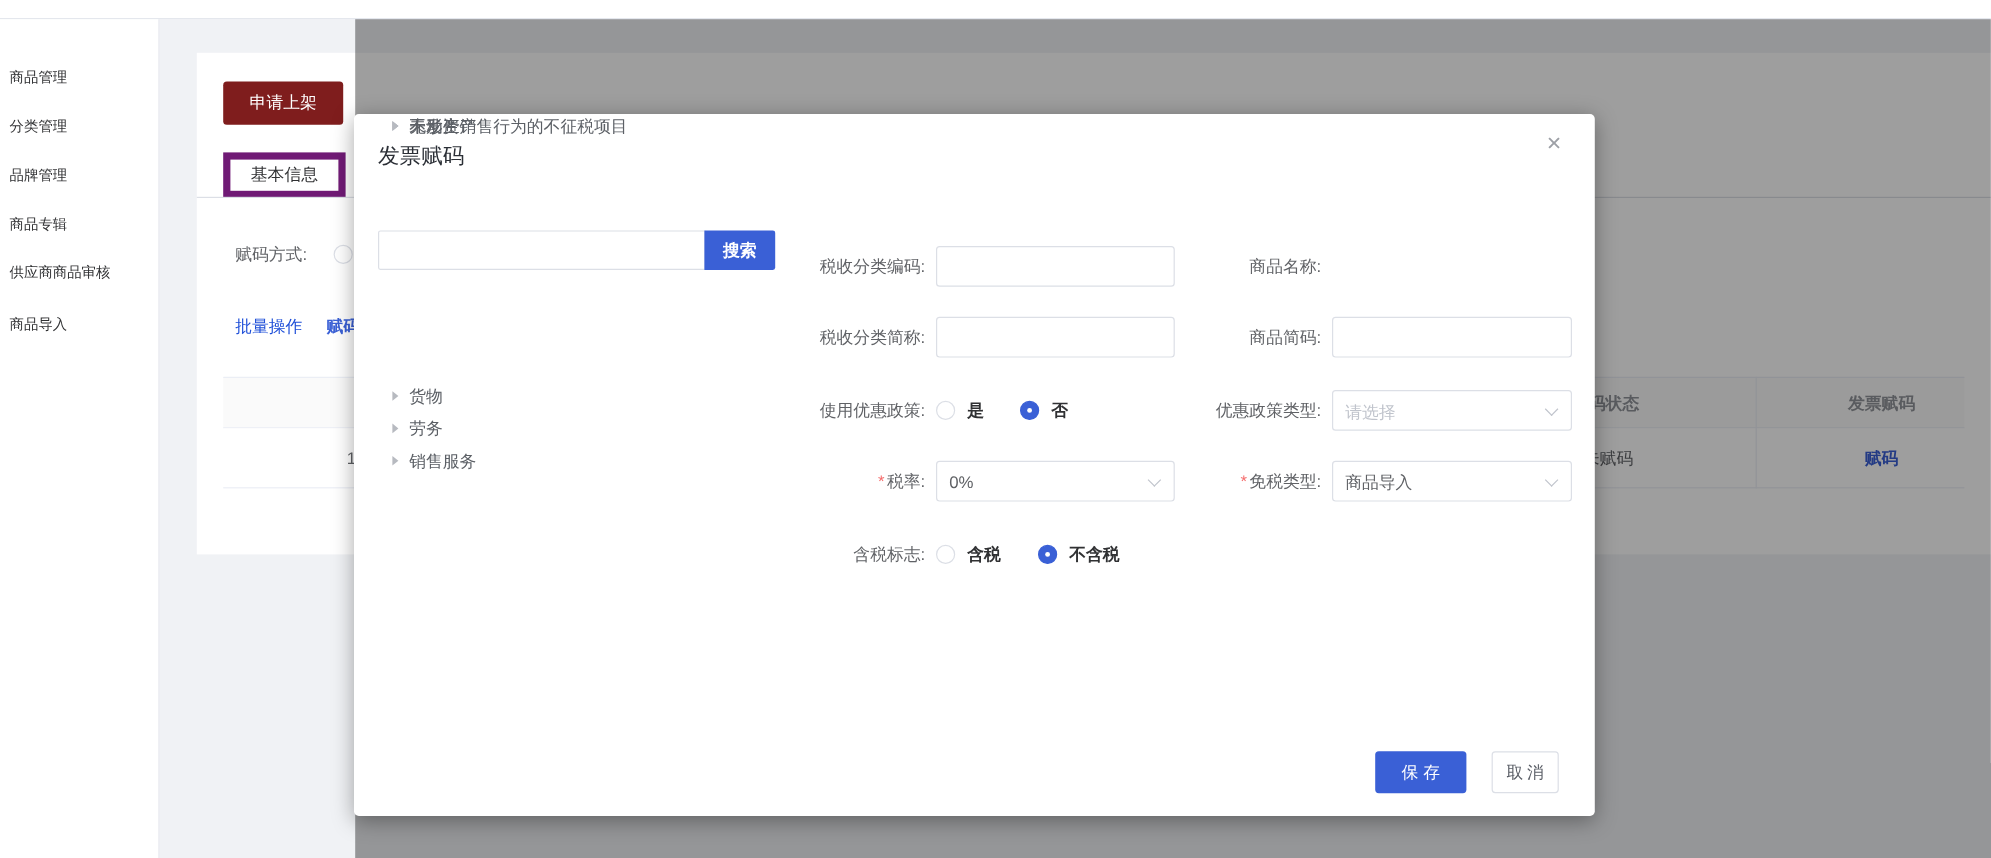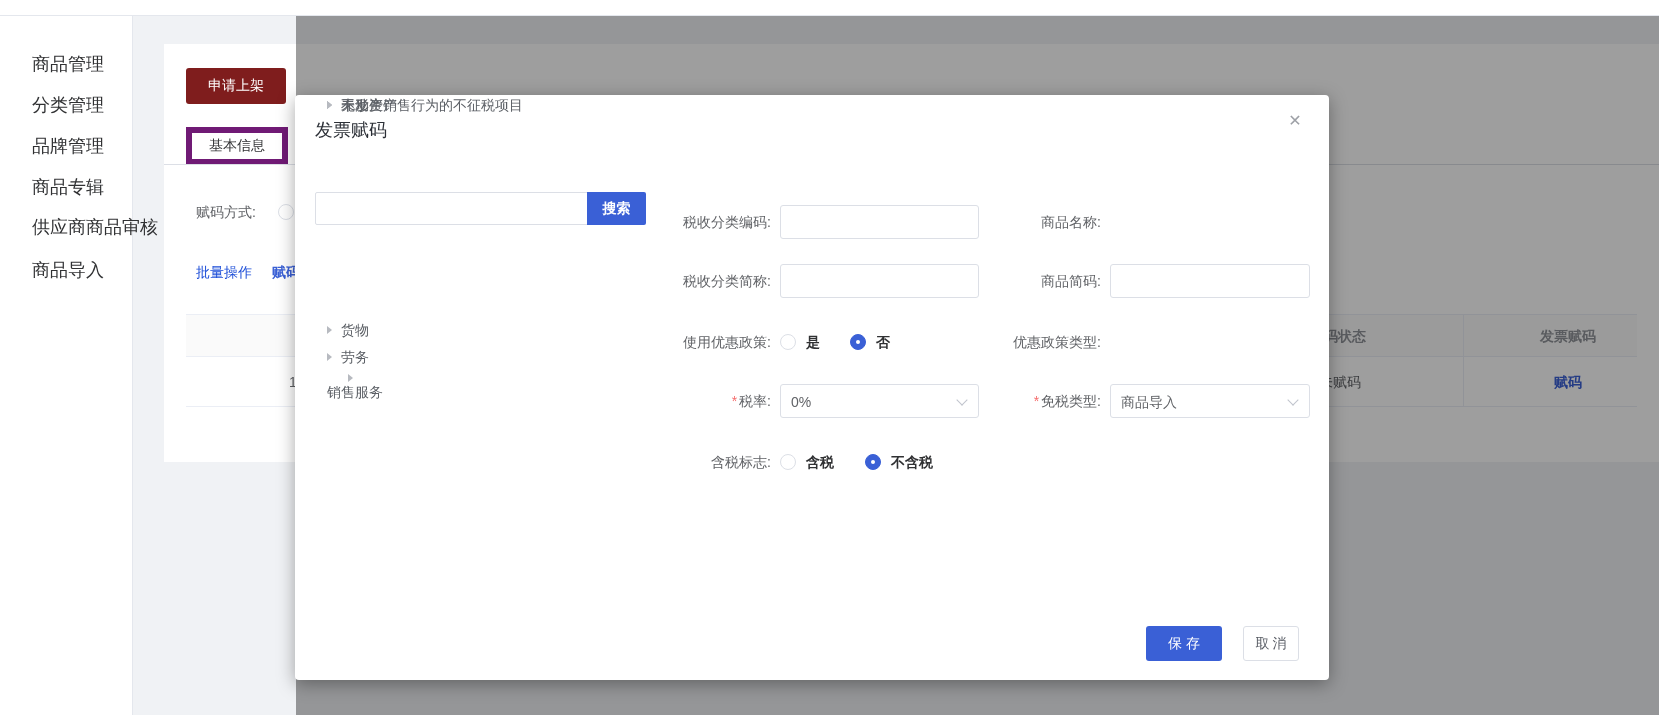--- a/index.html
+++ b/index.html
@@ -5,21 +5,21 @@
   html,body{margin:0;padding:0;}
   body{
     width:1659px;height:715px;position:relative;overflow:hidden;
     font-family:"Liberation Sans","DejaVu Sans",sans-serif;
     background:#f0f2f5;font-size:14px;color:#303133;
   }
   .abs{position:absolute;}
   
   #topbar{left:0;top:0;width:1659px;height:15px;background:#fff;border-bottom:1px solid #e4e7ed;}
   #sidebar{left:0;top:16px;width:132px;height:699px;background:#fff;border-right:1px solid #e4e7ed;}
-  .side-item{position:absolute;left:32px;height:20px;line-height:20px;font-size:18px;color:#303133;cursor:pointer;white-space:nowrap;}
+  .side-item{position:absolute;left:8px;height:20px;line-height:20px;font-size:12px;color:#303133;cursor:pointer;white-space:nowrap;}
   .side-item:nth-of-type(1){top:38px;}
   .side-item:nth-of-type(2){top:79px;}
   .side-item:nth-of-type(3){top:120px;}
   .side-item:nth-of-type(4){top:161px;}
   .side-item:nth-of-type(5){top:202px;font-family:Liberation Mono, monospace;}
   .side-item:nth-of-type(6){top:244px;}
   #card{left:164px;top:44px;width:1495px;height:418px;background:#fff;}
   #apply-btn{left:186px;top:68px;width:100px;height:36px;background:#7f1d1d;border-radius:3px;
     color:#fff;display:flex;align-items:center;justify-content:center;cursor:pointer;}
   #tab-basic{left:186px;top:127px;width:102px;height:38px;background:#fff;border:6px solid #701a75;
@@ -50,21 +50,21 @@
   #m-search-input{left:20px;top:97px;width:273px;height:33px;border:1px solid #dcdfe6;border-radius:2px 0 0 2px;
     box-sizing:border-box;padding:0 10px;font-size:14px;color:#606266;outline:none;background:#fff;font-family:inherit;}
   #m-search-btn{left:292px;top:97px;width:59px;height:33px;background:#3a60d6;border-radius:0 2px 2px 0;
     color:#fff;display:flex;align-items:center;justify-content:center;font-weight:600;cursor:pointer;}
   .tree-item{position:absolute;left:32px;height:20px;line-height:20px;color:#5c6066;cursor:pointer;display:flex;align-items:center;white-space:nowrap;}
   .tree-item:nth-of-type(1){top:145px;}
   .tree-item:nth-of-type(2){top:172px;}
   .tree-item:nth-of-type(3){top:199px;}
   .tree-item:nth-of-type(4){top:225px;}
   .tree-item:nth-of-type(5){top:252px;}
-  .tree-item:nth-of-type(6){top:279px;flex-direction:column;}
+  .tree-item:nth-of-type(6){top:279px;}
   .caret{width:0;height:0;border-left:5px solid #b7bac0;border-top:4px solid transparent;border-bottom:4px solid transparent;margin-right:9px;flex:0 0 auto;}
   .flabel{position:absolute;width:126px;text-align:right;height:16px;line-height:16px;color:#606266;white-space:nowrap;}
   .lb1{left:350px;}
   .lb2{left:680px;}
   .star{color:#f56c6c;margin-right:2px;}
   .inp{position:absolute;height:34px;border:1px solid #dcdfe6;border-radius:3px;box-sizing:border-box;
     padding:0 10px;font-size:14px;color:#606266;background:#fff;outline:none;font-family:inherit;white-space:nowrap;overflow:hidden;}
   .sel{position:absolute;height:34px;border:1px solid #dcdfe6;border-radius:3px;box-sizing:border-box;
     background:#fff;cursor:pointer;}
   .sel .val{position:absolute;left:10px;top:8px;height:18px;line-height:18px;color:#606266;}
@@ -153,20 +153,24 @@
   <input class="inp" style="left: 485px; top: 169px; width: 199px;" value="">
   <div class="flabel lb2" style="top:178px;">商品简码:</div>
   <input class="inp" style="left: 815px; top: 169px; width: 200px;" value="">
 
   <div class="flabel lb1" style="top:239px;">使用优惠政策:</div>
   <span class="radio" style="left:485px;top:239px;"></span>
   <div class="rlabel" style="left:511px;top:239px;">是</div>
   <span class="radio checked" style="left:555px;top:239px;"></span>
   <div class="rlabel" style="left:581px;top:239px;">否</div>
   <div class="flabel lb2" style="top:239px;">优惠政策类型:</div>
+  <div class="sel" style="left:815px;top:230px;width:200px;">
+    <span class="val ph">请选择</span>
+    <span class="chev"></span>
+  </div>
 
   <div class="flabel lb1" style="top:298px;"><span class="star">*</span><span>税率:</span></div>
   <div class="sel" style="left:485px;top:289px;width:199px;">
     <span class="val">0%</span>
     <span class="chev"></span>
   </div>
   <div class="flabel lb2" style="top:298px;"><span class="star">*</span><span>免税类型:</span></div>
   <div class="sel" style="left:815px;top:289px;width:200px;">
     <span class="val">商品导入</span>
     <span class="chev"></span>

